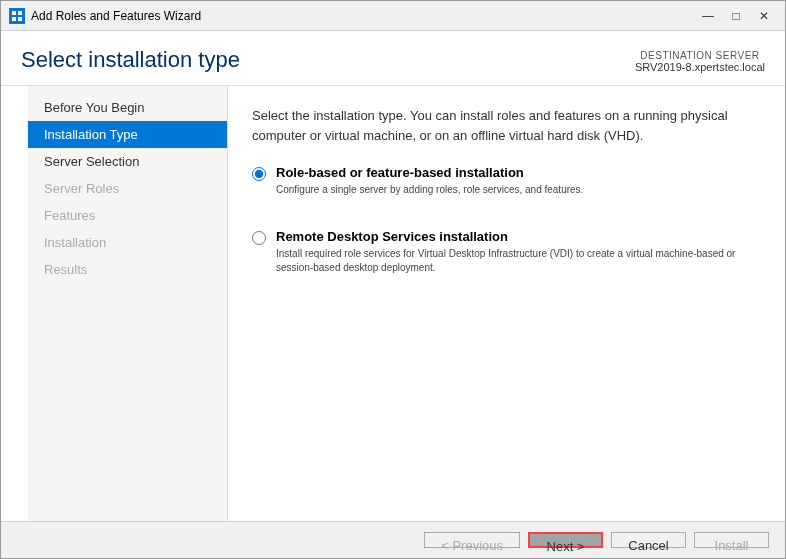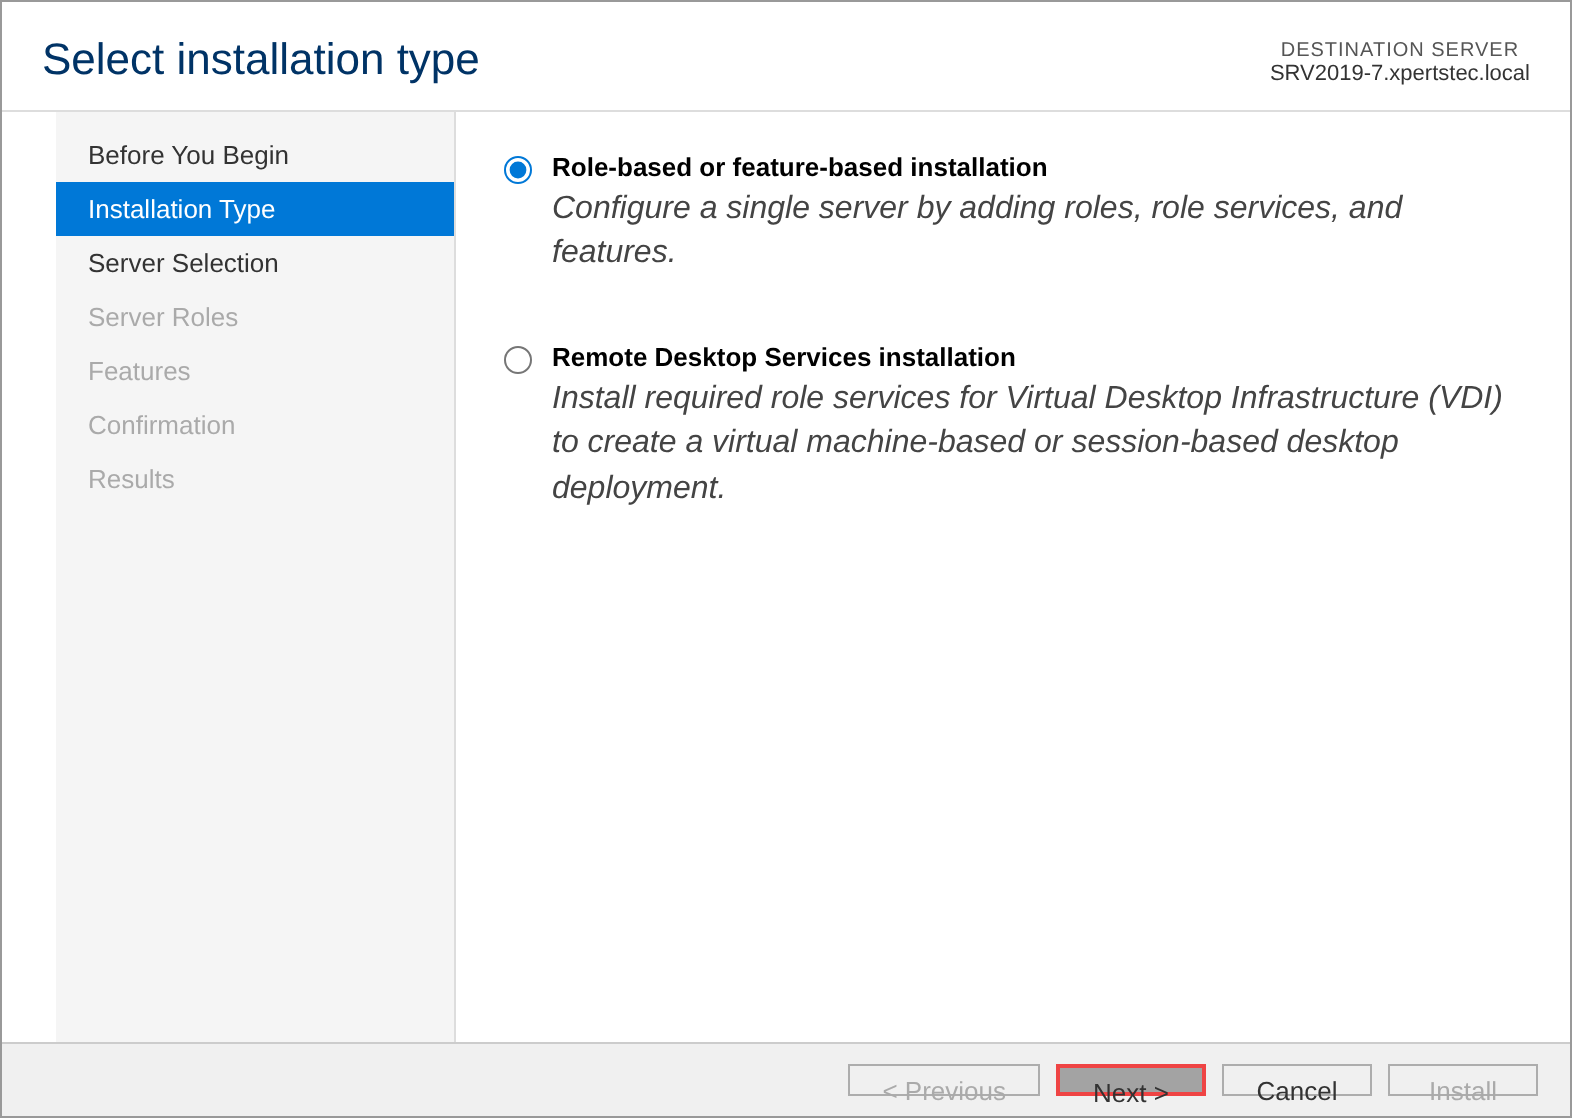--- a/index.html
+++ b/index.html
@@ -143,25 +143,24 @@
       cursor: pointer;
     }
     .option-content {}
     .option-label {
       font-size: 13px;
       font-weight: 600;
       color: #000;
       cursor: pointer;
     }
     .option-desc {
-      font-size: 16px;
+      font-size: 10px;
       color: #444;
       margin-top: 3px;
       line-height: 1.4;
-      font-style: italic;
     }
     .footer {
       border-top: 1px solid #ccc;
       padding: 10px 16px;
       display: flex;
       justify-content: flex-end;
       gap: 8px;
       background: #f0f0f0;
       flex-shrink: 0;
     }
@@ -182,42 +181,59 @@
     .footer-btn.next-btn {
       border: 2px solid #ef4444;
       background: #a3a3a3;
     }
   </style>
 </head>
 <body>
 
 <div class="window">
 
+  <div class="title-bar">
+    <div class="title-bar-icon">
+      <svg width="12" height="12" viewBox="0 0 12 12" fill="none">
+        <rect x="1" y="1" width="4" height="4" fill="#fff"></rect>
+        <rect x="7" y="1" width="4" height="4" fill="#fff"></rect>
+        <rect x="1" y="7" width="4" height="4" fill="#fff"></rect>
+        <rect x="7" y="7" width="4" height="4" fill="#fff"></rect>
+      </svg>
+    </div>
+    <span class="title-bar-text">Add Roles and Features Wizard</span>
+    <div class="title-bar-controls">
+      <button class="title-btn">—</button>
+      <button class="title-btn">□</button>
+      <button class="title-btn close">✕</button>
+    </div>
+  </div>
 
   <div class="header">
     <h1 class="header-title">Select installation type</h1>
     <div class="destination-server">
       <div class="destination-label">DESTINATION SERVER</div>
-      <div>SRV2019-7.xpertstec.local</div>
+      <div>SRV2019-8.xpertstec.local</div>
     </div>
   </div>
 
   <div class="content-area">
 
     <div class="sidebar">
       <div class="sidebar-item">Before You Begin</div>
       <div class="sidebar-item active">Installation Type</div>
       <div class="sidebar-item">Server Selection</div>
       <div class="sidebar-item disabled">Server Roles</div>
       <div class="sidebar-item disabled">Features</div>
-      <div class="sidebar-item disabled">Confirmation</div>
+      <div class="sidebar-item disabled">Installation</div>
       <div class="sidebar-item disabled">Results</div>
     </div>
 
     <div class="main-content">
+      <p class="description-text">Select the installation type. You can install roles and features on a running physical computer or virtual machine, or on an offline virtual hard disk (VHD).</p>
 
       <div class="option-group">
 
         <div class="option-item">
           <input type="radio" name="install-type" class="radio-input" checked="" style="">
           <div class="option-content">
             <label class="option-label">Role-based or feature-based installation</label>
             <div class="option-desc">Configure a single server by adding roles, role services, and features.</div>
           </div>
         </div>

